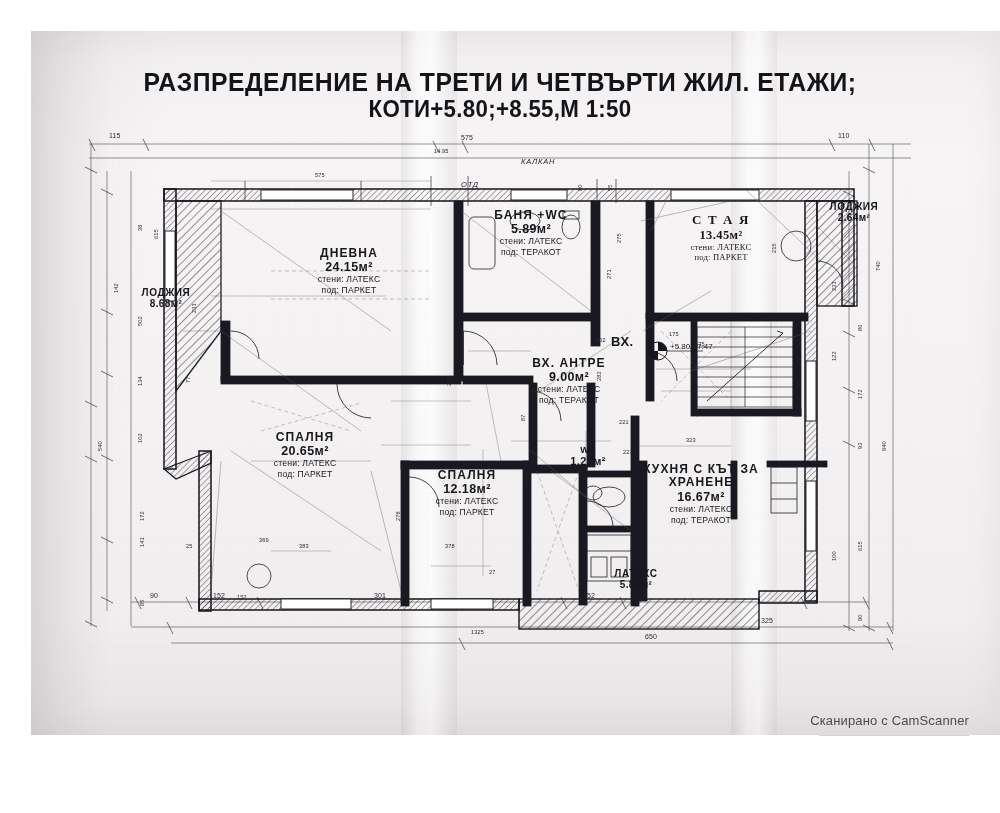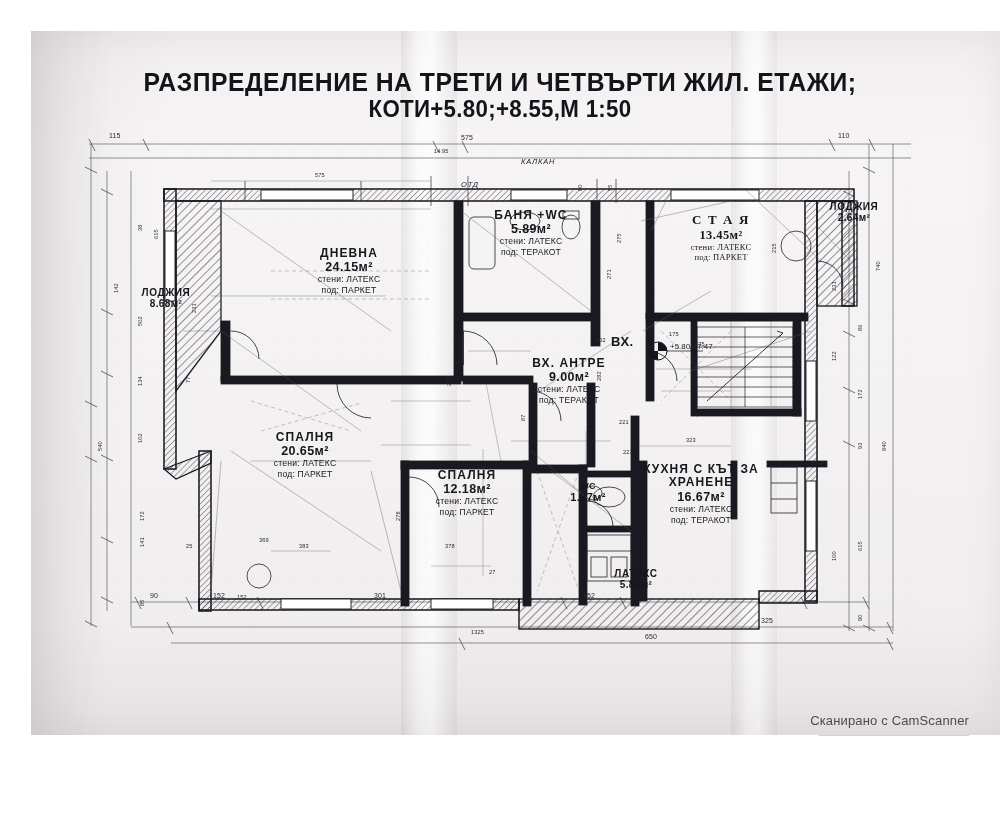--- a/index.html
+++ b/index.html
@@ -112,21 +112,21 @@
     margin-top: 0px;
   }
   .room .rm-spec {
     font-size: 8.6px;
     font-weight: normal;
     letter-spacing: 0.2px;
     margin-top: 1px;
   }
   .room.small .rm-name { font-size: 10px; letter-spacing: 0.6px; }
   .room.small .rm-area { font-size: 10px; }
-  .room.tiny .rm-name { font-size: 9px; letter-spacing: 0.3px; margin-top: 36px; }
+  .room.tiny .rm-name { font-size: 9px; letter-spacing: 0.3px; }
   .room.tiny .rm-area { font-size: 11px; text-align: center; }
   .note-txt {
     position: absolute;
     font-size: 7.5px;
     color: #22212a;
     letter-spacing: 0.8px;
     white-space: nowrap;
     font-style: italic;
   }
   .vx-txt {

